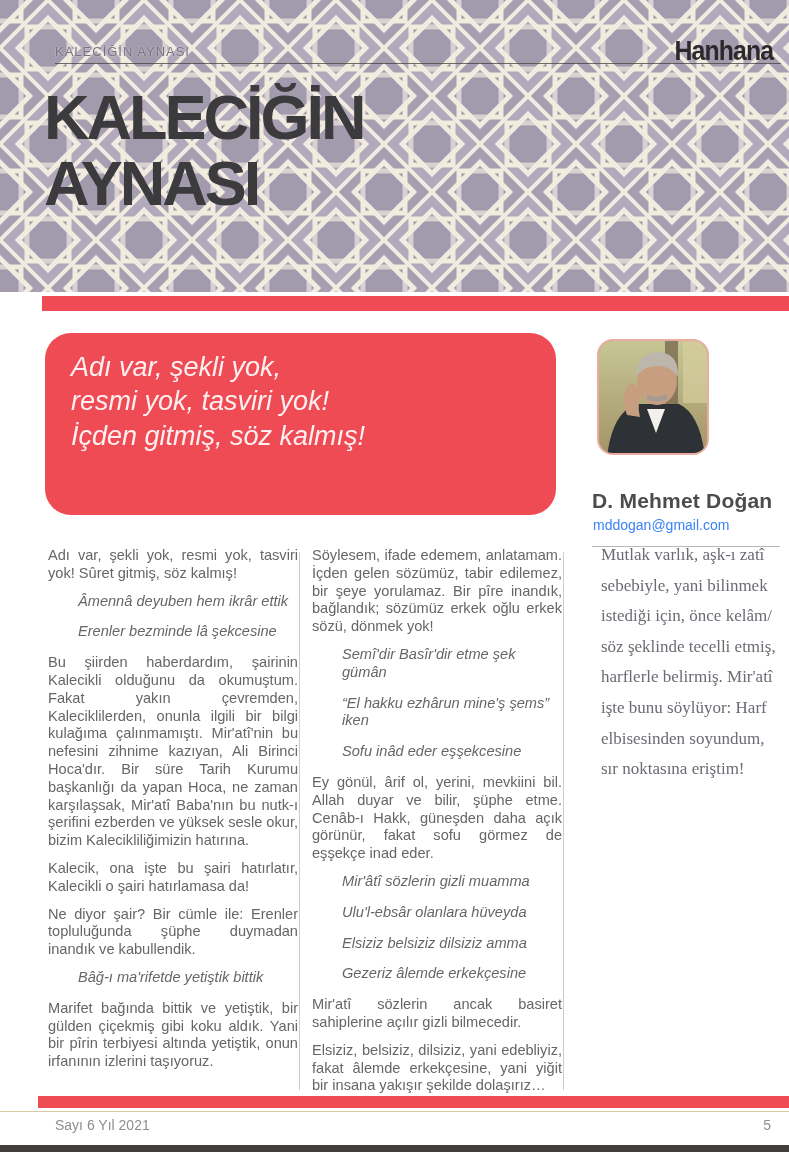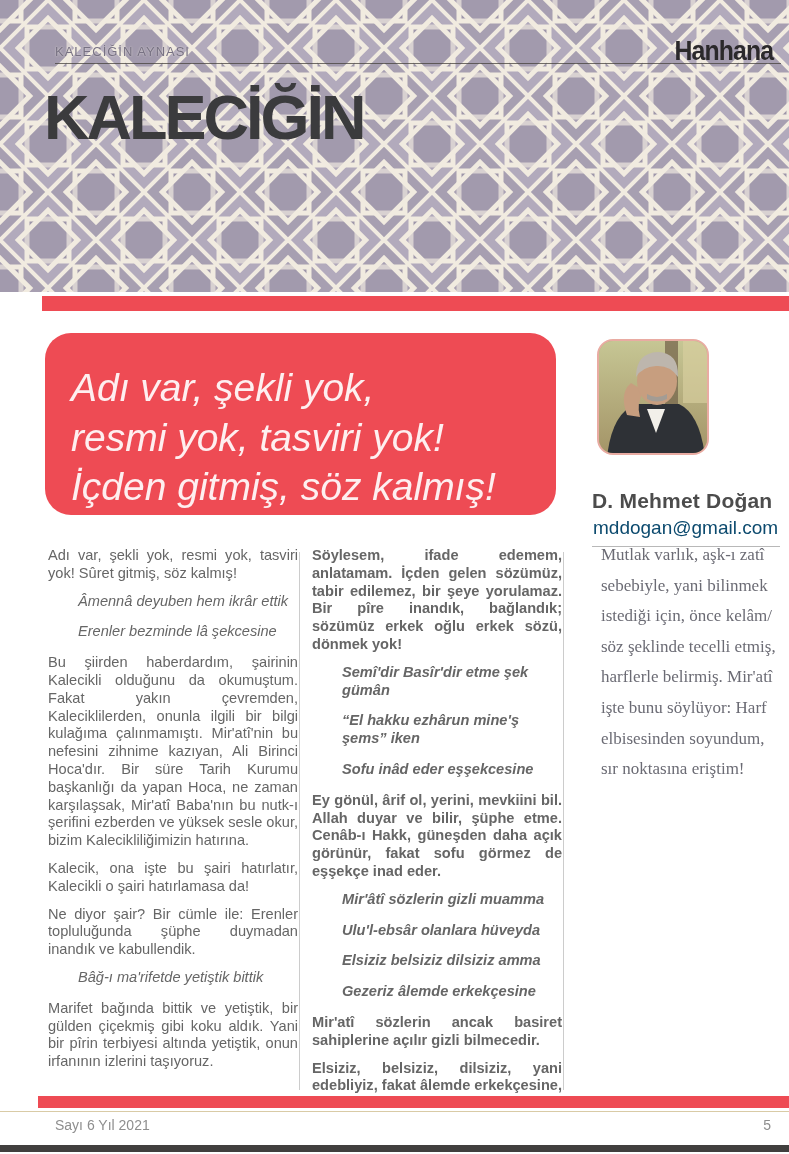--- a/index.html
+++ b/index.html
@@ -34,54 +34,54 @@
     line-height:1.05; letter-spacing:-3px; white-space:nowrap;
   }
   
   .red-bar {
     position:absolute; top:296px; left:42px; width:747px; height:15px;
     background:var(--accent,#ee4b54);
   }
   .lead-box {
     position:absolute; top:333px; left:45px; width:511px; height:182px;
     background:var(--accent,#ee4b54); border-radius:26px;
-    padding:30px 10px 0 26px; color:#feeff0;
-    font-style:italic; font-size:39px; line-height:1.27; white-space:nowrap;
+    padding:17px 10px 0 26px; color:#feeff0;
+    font-style:italic; font-size:27px; line-height:1.27; white-space:nowrap;
   }
   
   .author-photo {
     position:absolute; top:339px; left:597px; width:112px; height:116px;
     border:2px solid #e9aba2; border-radius:16px; overflow:hidden; background:#b7ab88;
   }
   .author-photo svg { display:block; }
   .author-name {
     position:absolute; top:489px; left:592px; width:195px;
     font-size:21px; font-weight:bold; color:#4c4c4c; letter-spacing:.2px;
   }
   .author-email {
     position:absolute; top:517px; left:593px;
-    font-size:19px; color:#0c4a6e;
+    font-size:14px; color:#3b82f6;
   }
   .author-rule {
     position:absolute; top:546px; left:592px; width:188px; height:0;
     border-top:1px solid #b8b8b8;
   }
   
   .sidebar-quote {
     position:absolute; top:540px; left:601px; width:184px;
     font-family:"Liberation Serif", serif; 
     font-size:17px; line-height:1.8; color:#6b6b74;
   }
   
   .col {
     position:absolute; top:546px; width:250px; height:548px; overflow:hidden;
     font-size:14.6px; line-height:1.22; color:#666666;
   }
   .col-left { left:48px; }
-  .col-middle { left:312px;font-weight:bold; }
+  .col-middle { left:312px; }
   .col p.body-p { text-align:justify; margin:1px 0 10px 0; }
   .col p.verse { font-style:italic; margin:3px 0 13px 30px; }
   .v-divider {
     position:absolute; top:552px; height:538px; width:0;
     border-left:1px solid #cccccc;
   }
   .v-divider.d1 { left:299px; }
   .v-divider.d2 { left:563px; }
   
   .footer-bar {
@@ -128,21 +128,21 @@
           <use href="#st" x="48" y="48"></use>
         </pattern>
       </defs>
       <rect width="789" height="292" fill="url(#gp)"></rect>
     </svg>
     <div class="hero-header">
       <span class="running-title">KALECİĞİN AYNASI</span>
       <span class="logo">Hanhana</span>
     </div>
     <div class="hero-rule"></div>
-    <h1 class="big-title"><span>KALECİĞİN</span><br></h1>
+    <h1 class="big-title"><span>KALECİĞİN</span><br><span>AYNASI</span></h1>
   </div>
 
   <div class="red-bar"></div>
 
   <div class="lead-box">
     <div>Adı var, şekli yok,</div>
     <div>resmi yok, tasviri yok!</div>
     <div>İçden gitmiş, söz kalmış!</div>
   </div>
 

